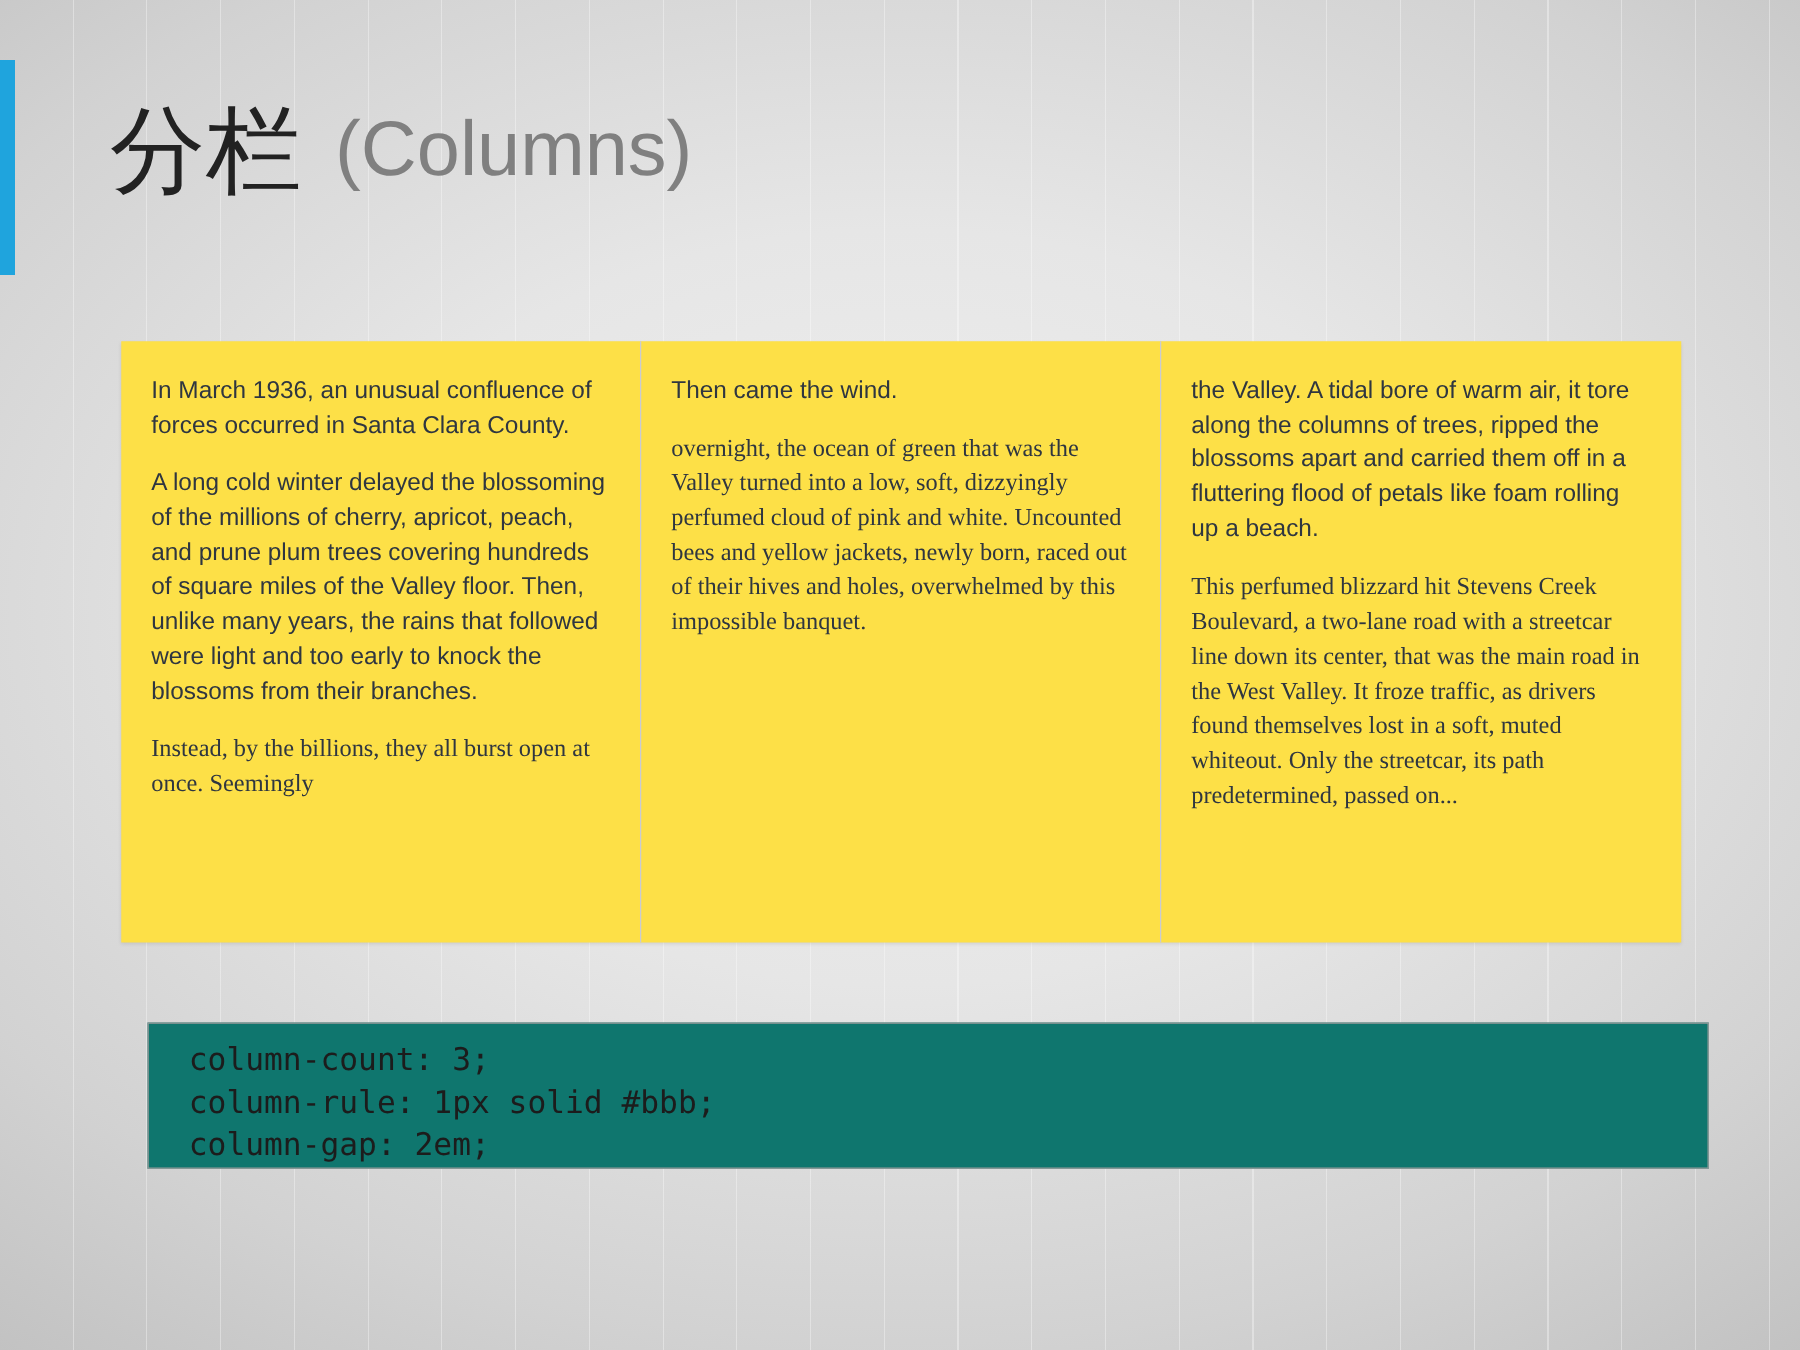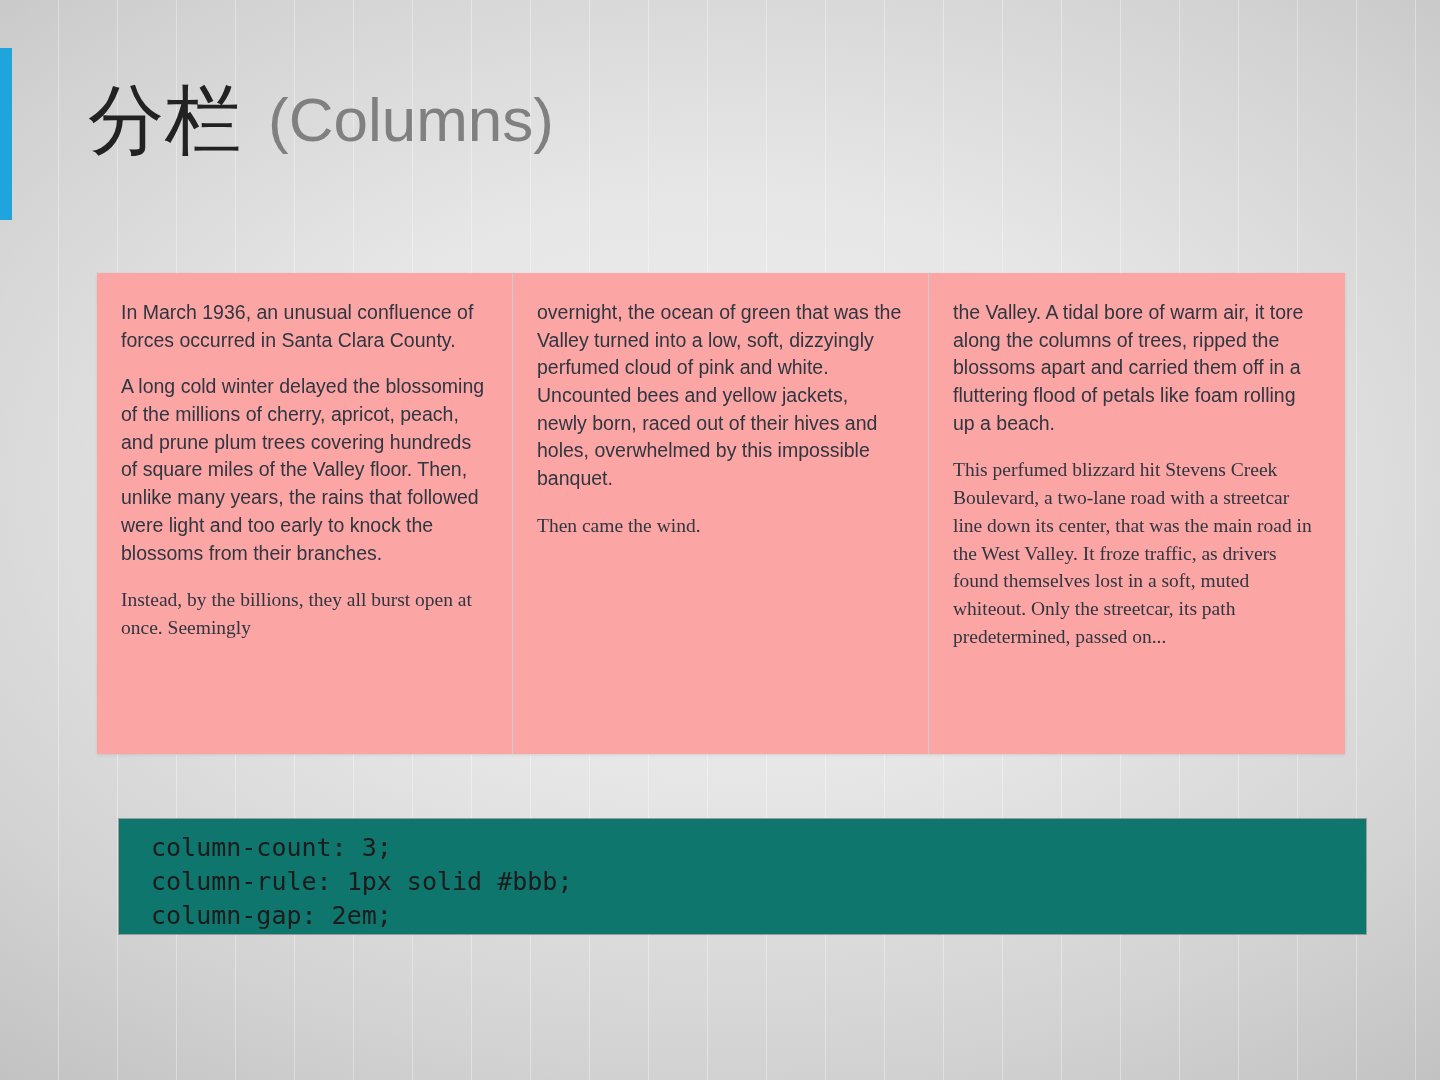--- a/index.html
+++ b/index.html
@@ -55,21 +55,21 @@
     margin-left: 26px;
     line-height: 1;
   }
 
   .columns-figure {
     position: absolute;
     left: 97px;
     top: 273px;
     width: 1248px;
     height: 481px;
-    background: #fca5a5;
+    background: #fde047;
     box-shadow: 0 1px 3px rgba(0,0,0,0.10);
     display: flex;
     padding: 0;
     box-sizing: border-box;
     justify-content: center;
   }
   .fig-col {
     box-sizing: border-box;
     padding: 26px 26px 20px 24px;
     font-family: "Liberation Sans", sans-serif;
@@ -118,22 +118,22 @@
   <span class="title-en">(Columns)</span>
 </div>
 
 <div class="columns-figure">
   <div class="fig-col c1">
     <p>In March 1936, an unusual confluence of forces occurred in Santa Clara County.</p>
     <p>A long cold winter delayed the blossoming of the millions of cherry, apricot, peach, and prune plum trees covering hundreds of square miles of the Valley floor. Then, unlike many years, the rains that followed were light and too early to knock the blossoms from their branches.</p>
     <p>Instead, by the billions, they all burst open at once. Seemingly</p>
   </div>
   <div class="fig-col c2">
+    <p>Then came the wind.</p>
     <p>overnight, the ocean of green that was the Valley turned into a low, soft, dizzyingly perfumed cloud of pink and white. Uncounted bees and yellow jackets, newly born, raced out of their hives and holes, overwhelmed by this impossible banquet.</p>
-    <p>Then came the wind.</p>
   </div>
   <div class="fig-col c3">
     <p>the Valley. A tidal bore of warm air, it tore along the columns of trees, ripped the blossoms apart and carried them off in a fluttering flood of petals like foam rolling up a beach.</p>
     <p>This perfumed blizzard hit Stevens Creek Boulevard, a two-lane road with a streetcar line down its center, that was the main road in the West Valley. It froze traffic, as drivers found themselves lost in a soft, muted whiteout. Only the streetcar, its path predetermined, passed on...</p>
   </div>
 </div>
 
 <div class="code-box">
   <div class="code-line">column-count: 3;</div>
   <div class="code-line">column-rule: 1px solid #bbb;</div>

